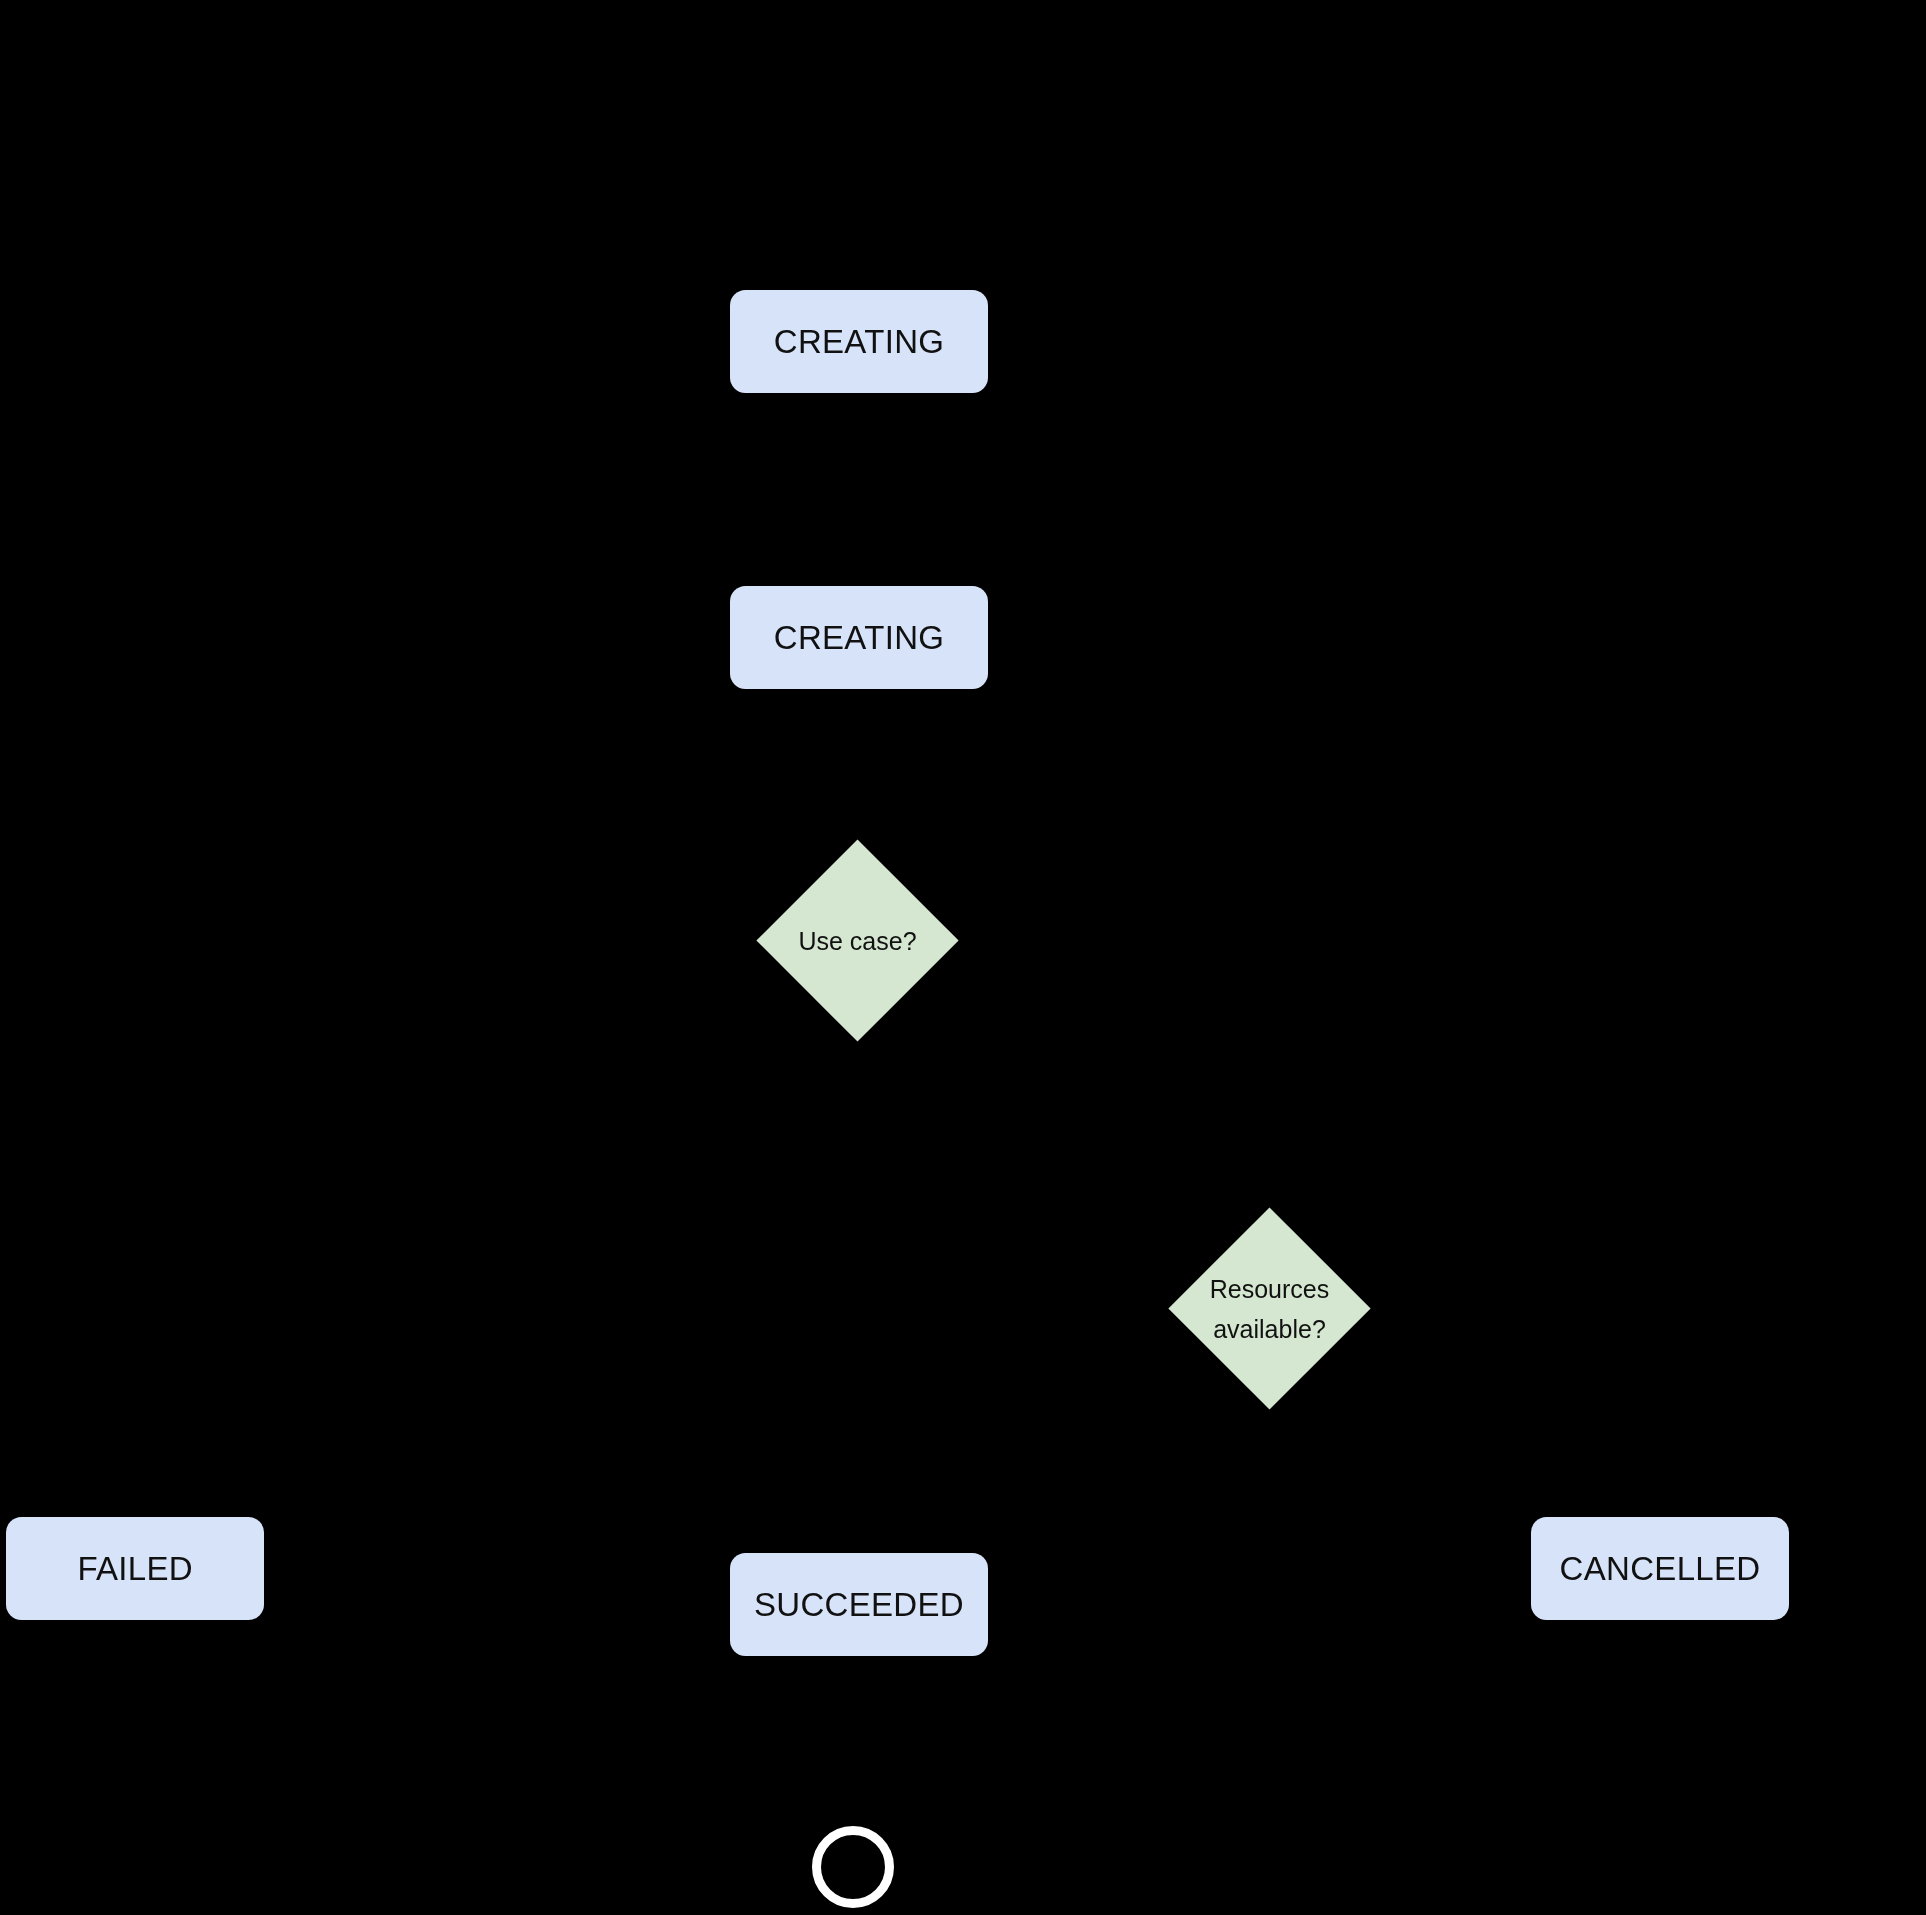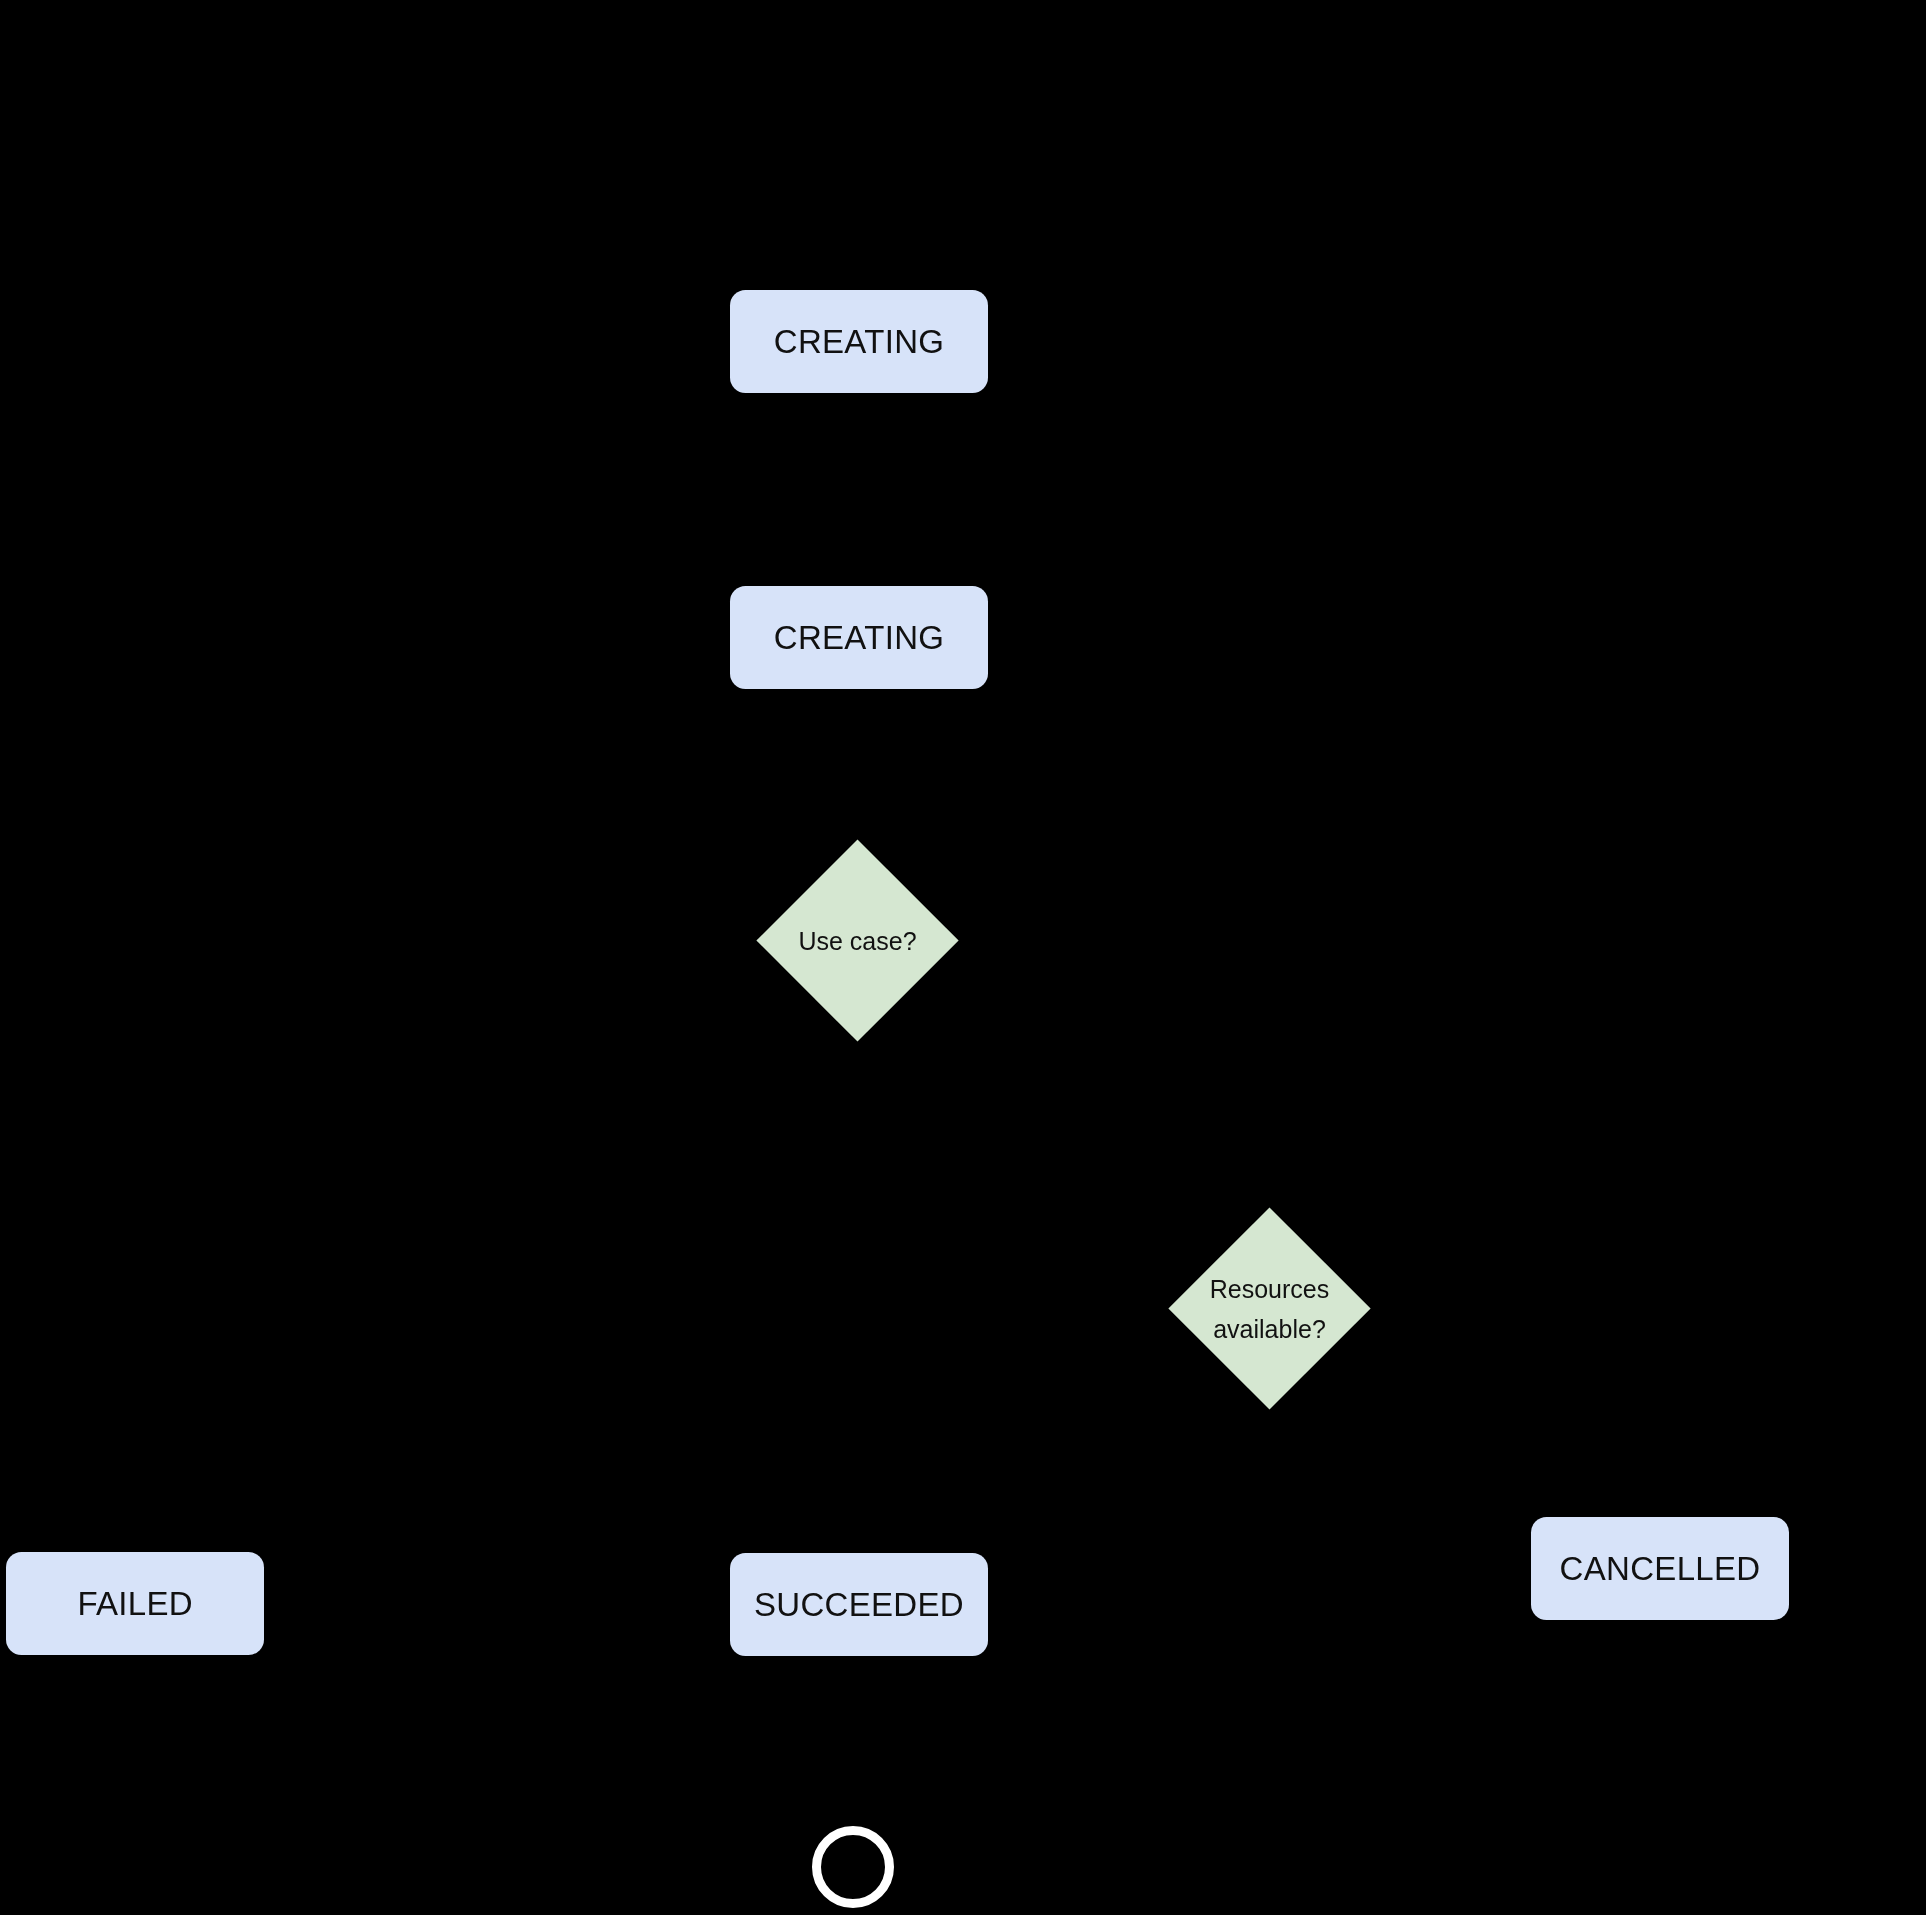--- a/index.html
+++ b/index.html
@@ -28,21 +28,21 @@
     display:flex;
     align-items:center;
     justify-content:center;
     color:var(--label-text);
     font-size:33px;
     letter-spacing:0.3px;
     white-space:nowrap;
   }
   #state-creating  {left:730px; top:278px;margin-top:12px;}
   #state-accepted  {left:730px; top:586px;}
-  #state-failed    {left:6.2px;   top:1517px;margin-top:35px;}
+  #state-failed    {left:6.2px;   top:1517px;}
   #state-succeeded {left:730px; top:1517px;margin-top:36px;}
   #state-cancelled {left:1531px; top:1517px;}
 
   
   .decision{
     position:absolute;
     width:201px;
     height:201px;
   }
   .decision .diamond-shape{

